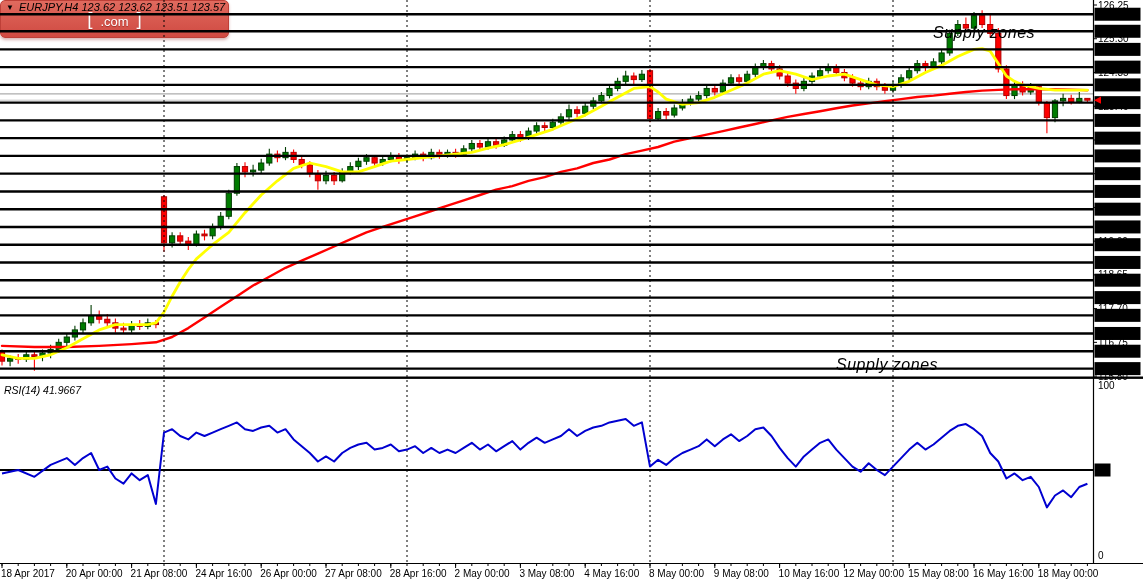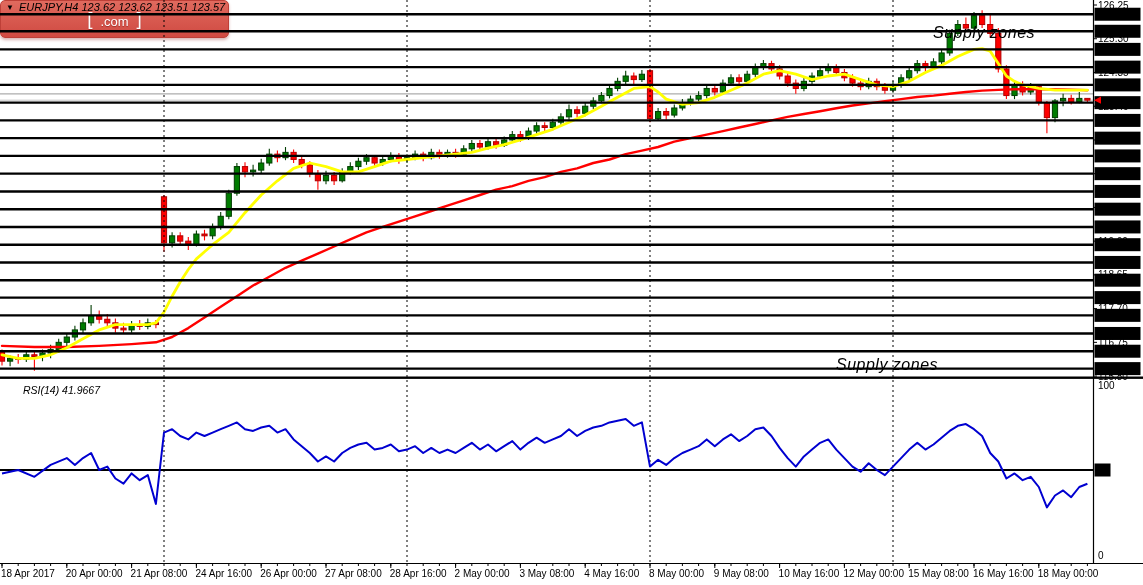--- a/index.html
+++ b/index.html
@@ -5,21 +5,21 @@
   html,body{margin:0;padding:0;background:#888;}
   #screen{position:relative;width:1143px;height:585px;background:#fff;overflow:hidden;
           font-family:"Liberation Sans",sans-serif;}
   #chart{position:absolute;left:0;top:0;}
   .overlay{position:absolute;color:#000;white-space:nowrap;font-style:italic;}
   .title-bar{left:6px;top:1px;font-size:11px;}
   .title-bar .dd{font-size:8px;margin-right:5px;vertical-align:1px;}
   .ann{font-size:16px;letter-spacing:0.5px;}
   #supply{left:933px;top:24px;}
   #demand{left:836px;top:356px;}
-  #rsi-label{left:23px;top:384px;font-size:10.5px;}
+  #rsi-label{left:4px;top:384px;font-size:10.5px;}
   #watermark{left:19px;top:528px;width:227px;height:36px;border-radius:5px;
              background:linear-gradient(#e06a5e,#d04a42);
              border:1px solid #be4038;box-shadow:0 2px 3px rgba(150,40,40,.35);
              display:flex;align-items:center;justify-content:center;
              color:#fff;text-shadow:0 1px 1px rgba(120,20,20,.6);}
   #watermark .br{font-size:19px;margin:0 8px;}
   #watermark .dom{font-size:20px;letter-spacing:0.5px;}
   #watermark .tld{font-size:13px;align-self:center;padding-top:4px;}
 </style>
 </head>

